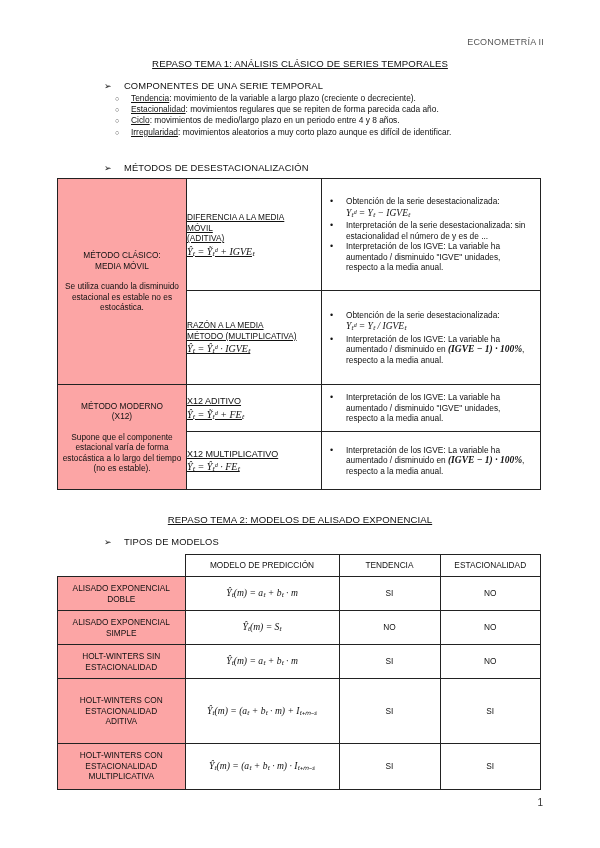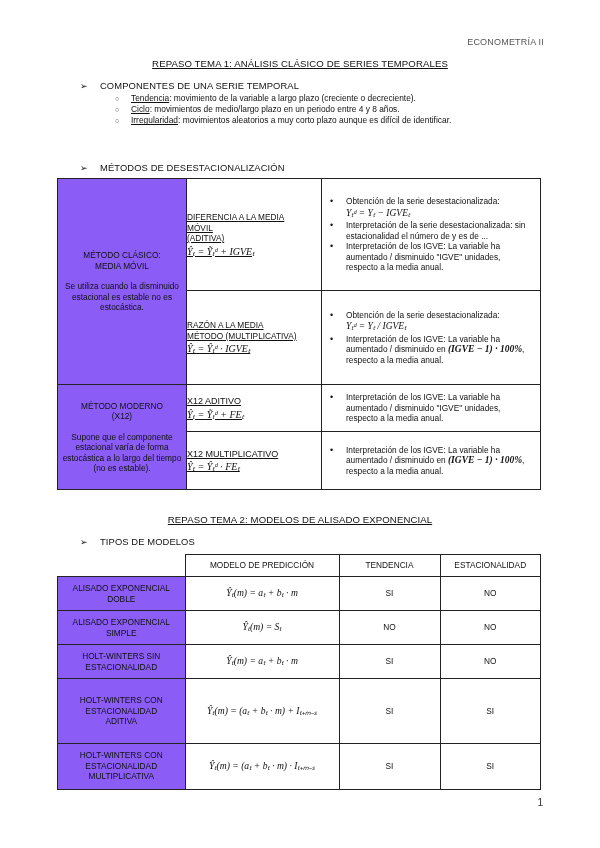--- a/index.html
+++ b/index.html
@@ -1,30 +1,30 @@
 <!DOCTYPE html>
 <html><head>
 <meta charset="utf-8">
 <style>
   html, body { margin:0; padding:0; background:#ffffff; }
   body { width:600px; height:848px; position:relative; overflow:hidden;
          font-family:"Liberation Sans", sans-serif; color:#111; }
   .abs { position:absolute; }
   .header-right { right:56px; top:37px; font-size:9px; color:#555; letter-spacing:0.2px; }
   .title { left:0; width:600px; text-align:center; font-size:9.6px; text-decoration:underline; letter-spacing:0.1px; }
-  .section { font-size:9.4px; letter-spacing:0.1px; }
+  .section { font-size:9.4px; letter-spacing:0.1px;margin-left:24px; }
   .section .arrow { display:inline-block; width:20px; font-size:9px; }
   ul.sub { list-style:none; margin:0; padding:0; position:absolute; left:115px; top:93px; font-size:8.4px; line-height:11.2px; }
   ul.sub li { position:relative; padding-left:16px; white-space:nowrap; }
   ul.sub li .bullet { position:absolute; left:0; top:0; font-size:7px; color:#444; }
   ul.sub li u { text-decoration:underline; }
 
   table { border-collapse:collapse; position:absolute; }
   td, th { border:1.3px solid #222; padding:0; vertical-align:middle; font-weight:normal; }
-  .gray { background:#8b5cf6; }
+  .gray { background:#fca5a5; }
   .t1 { left:57px; top:178px; width:484px; }
   .t1 td { font-size:8.3px; }
   .t1 .c1 { width:128px; text-align:center; }
   .t1 .c2 { width:134px; text-align:left;text-decoration:underline; }
   .t1 .c3 { text-align:left; padding:2px 6px 2px 6px; }
   .cell-center { text-align:center; line-height:10.5px; }
   .formula { font-family:"Liberation Serif", serif; font-style:italic; font-size:10px; margin-top:3px; display:block; }
   .math { font-family:"Liberation Serif", serif; font-style:italic; font-size:9.5px; }
   ul.dots { list-style:none; margin:0; padding:0; }
   ul.dots li { position:relative; padding-left:18px; line-height:10.5px; }
@@ -44,20 +44,21 @@
 <div class="abs header-right">ECONOMETRÍA II</div>
 
 <div class="abs title" style="top:58px;">REPASO TEMA 1: ANÁLISIS CLÁSICO DE SERIES TEMPORALES</div>
 
 <div class="abs section" style="left:80px; top:80px;">
   <span class="arrow">➢</span><span>COMPONENTES DE UNA SERIE TEMPORAL</span>
 </div>
 
 <ul class="sub">
   <li><span class="bullet">○</span><u>Tendencia</u><span>: movimiento de la variable a largo plazo (creciente o decreciente).</span></li>
+  <li><span class="bullet">○</span><u>Estacionalidad</u><span>: movimientos regulares que se repiten de forma parecida cada año.</span></li>
   <li><span class="bullet">○</span><u>Ciclo</u><span>: movimientos de medio/largo plazo en un periodo entre 4 y 8 años.</span></li>
   <li><span class="bullet">○</span><u>Irregularidad</u><span>: movimientos aleatorios a muy corto plazo aunque es difícil de identificar.</span></li>
 </ul>
 
 <div class="abs section" style="left:80px; top:162px;">
   <span class="arrow">➢</span><span>MÉTODOS DE DESESTACIONALIZACIÓN</span>
 </div>
 
 <table class="t1">
   <tbody>

